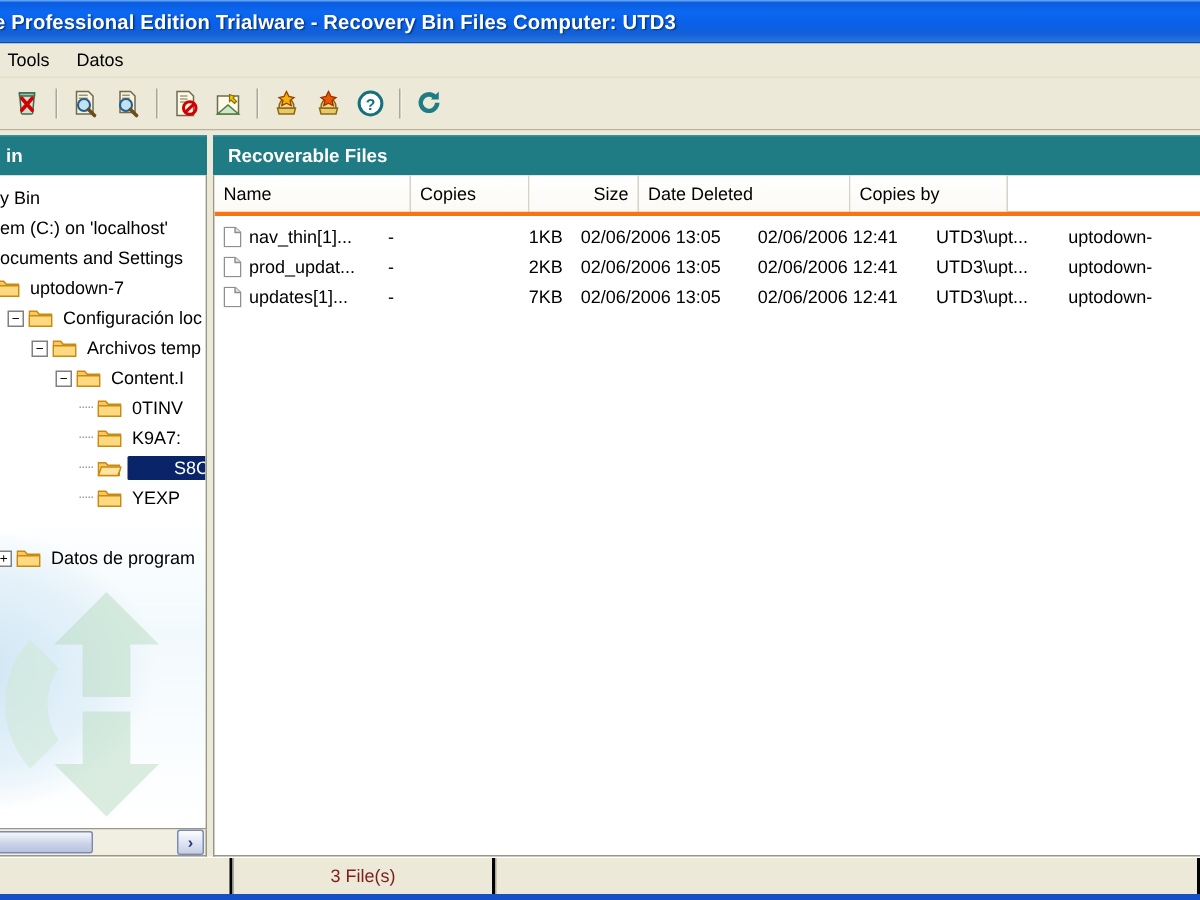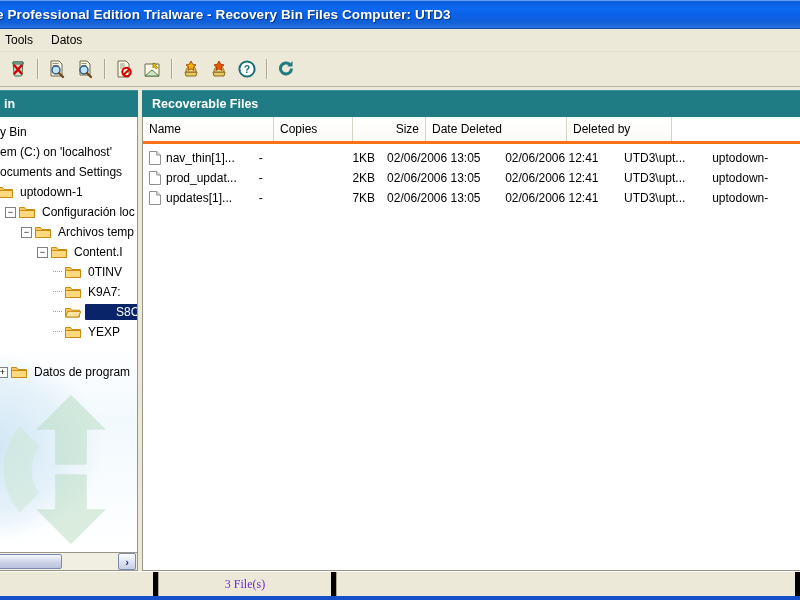--- a/index.html
+++ b/index.html
@@ -139,22 +139,22 @@
   }
   .cell.r{justify-content:flex-end;}
   .fileicon{margin-right:5px;flex:0 0 auto;display:flex;align-items:center;}
 
   
   .statusbar{
     height:24px;flex:0 0 24px;background:#ece9d8;display:flex;align-items:stretch;
     border-top:1px solid #ffffff;
   }
   .spanel{
-    display:flex;align-items:center;justify-content:center;font-size:12px;color:#6d28d9;
-    border-left:1px solid #aca899;border-right:5px solid #000000;white-space:nowrap;font-family:Liberation Serif, serif;
+    display:flex;align-items:center;justify-content:center;font-size:12px;color:#7f1d1d;
+    border-left:1px solid #aca899;border-right:2px solid #000000;white-space:nowrap;
   }
   .spanel.s1{width:160px;margin-left:-8px;}
   .spanel.s2{width:172px;}
   .spanel.s3{width:290px;justify-content:flex-start;padding-left:10px;}
   .spanel.s4{flex:1 1 auto;}
   .taskstrip{height:4px;flex:0 0 4px;background:#1550c8;}
 </style>
 </head>
 <body>
 
@@ -284,21 +284,21 @@
             <span class="tlabel">ocuments and Settings</span>
           </div>
 
           <div class="trow" style="padding-left:0px;">
             <span class="folder">
               <svg width="16" height="13" viewBox="0 0 16 13">
                   <path d="M.5 1.5h5l1.6 2h8.4v8H.5Z" fill="#fbc75e" stroke="#c98a10" stroke-width="1"></path>
                   <path d="M.5 4.5h15v7H.5Z" fill="#ffd980" stroke="#c98a10" stroke-width="1"></path>
                 </svg>
             </span>
-            <span class="tlabel">uptodown-1</span>
+            <span class="tlabel">uptodown-7</span>
           </div>
 
           <div class="trow" style="padding-left:8px;">
             <span class="exp">−</span>
             <span class="folder">
               <svg width="16" height="13" viewBox="0 0 16 13">
                   <path d="M.5 1.5h5l1.6 2h8.4v8H.5Z" fill="#fbc75e" stroke="#c98a10" stroke-width="1"></path>
                   <path d="M.5 4.5h15v7H.5Z" fill="#ffd980" stroke="#c98a10" stroke-width="1"></path>
                 </svg>
             </span>
@@ -401,21 +401,21 @@
         <span>Recoverable Files</span>
       </div>
 
       <div class="listbox">
 
         <div class="colhdr">
           <div class="cell" style="width:118px;">Name</div>
           <div class="cell" style="width:66px;">Copies</div>
           <div class="cell r" style="width:60px;">Size</div>
           <div class="cell" style="width:128px;">Date Deleted</div>
-          <div class="cell" style="width:92px;">Deleted by</div>
+          <div class="cell" style="width:92px;">Copies by</div>
         </div>
 
         <div class="row" style="margin-top:4px;">
           <div class="cell" style="width:118px;">
             <span class="fileicon">
               <svg width="12" height="14" viewBox="0 0 12 14">
                   <path d="M.5.5h7.2L11.5 4v9.5H.5Z" fill="#ffffff" stroke="#8f8f8f" stroke-width="1"></path>
                   <path d="M7.7.5V4h3.8" fill="#e4e4e4" stroke="#8f8f8f" stroke-width="1"></path>
                 </svg>
             </span>

